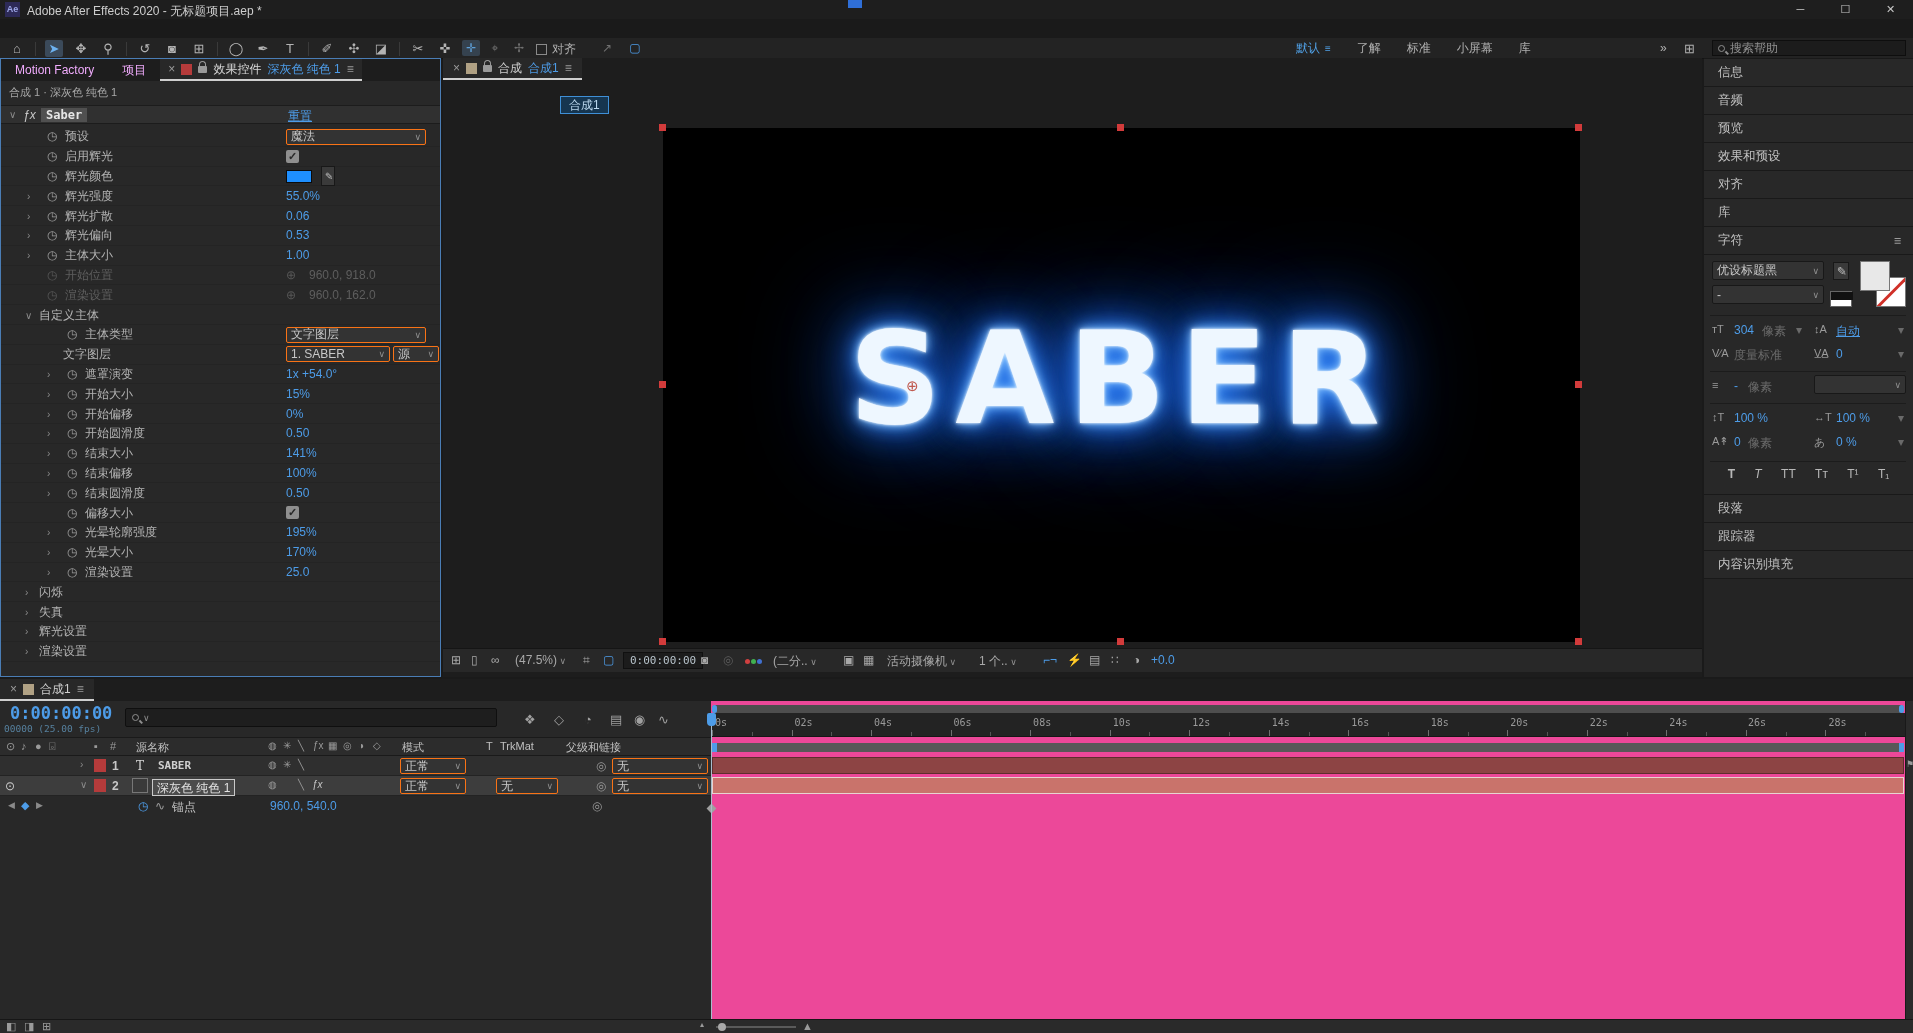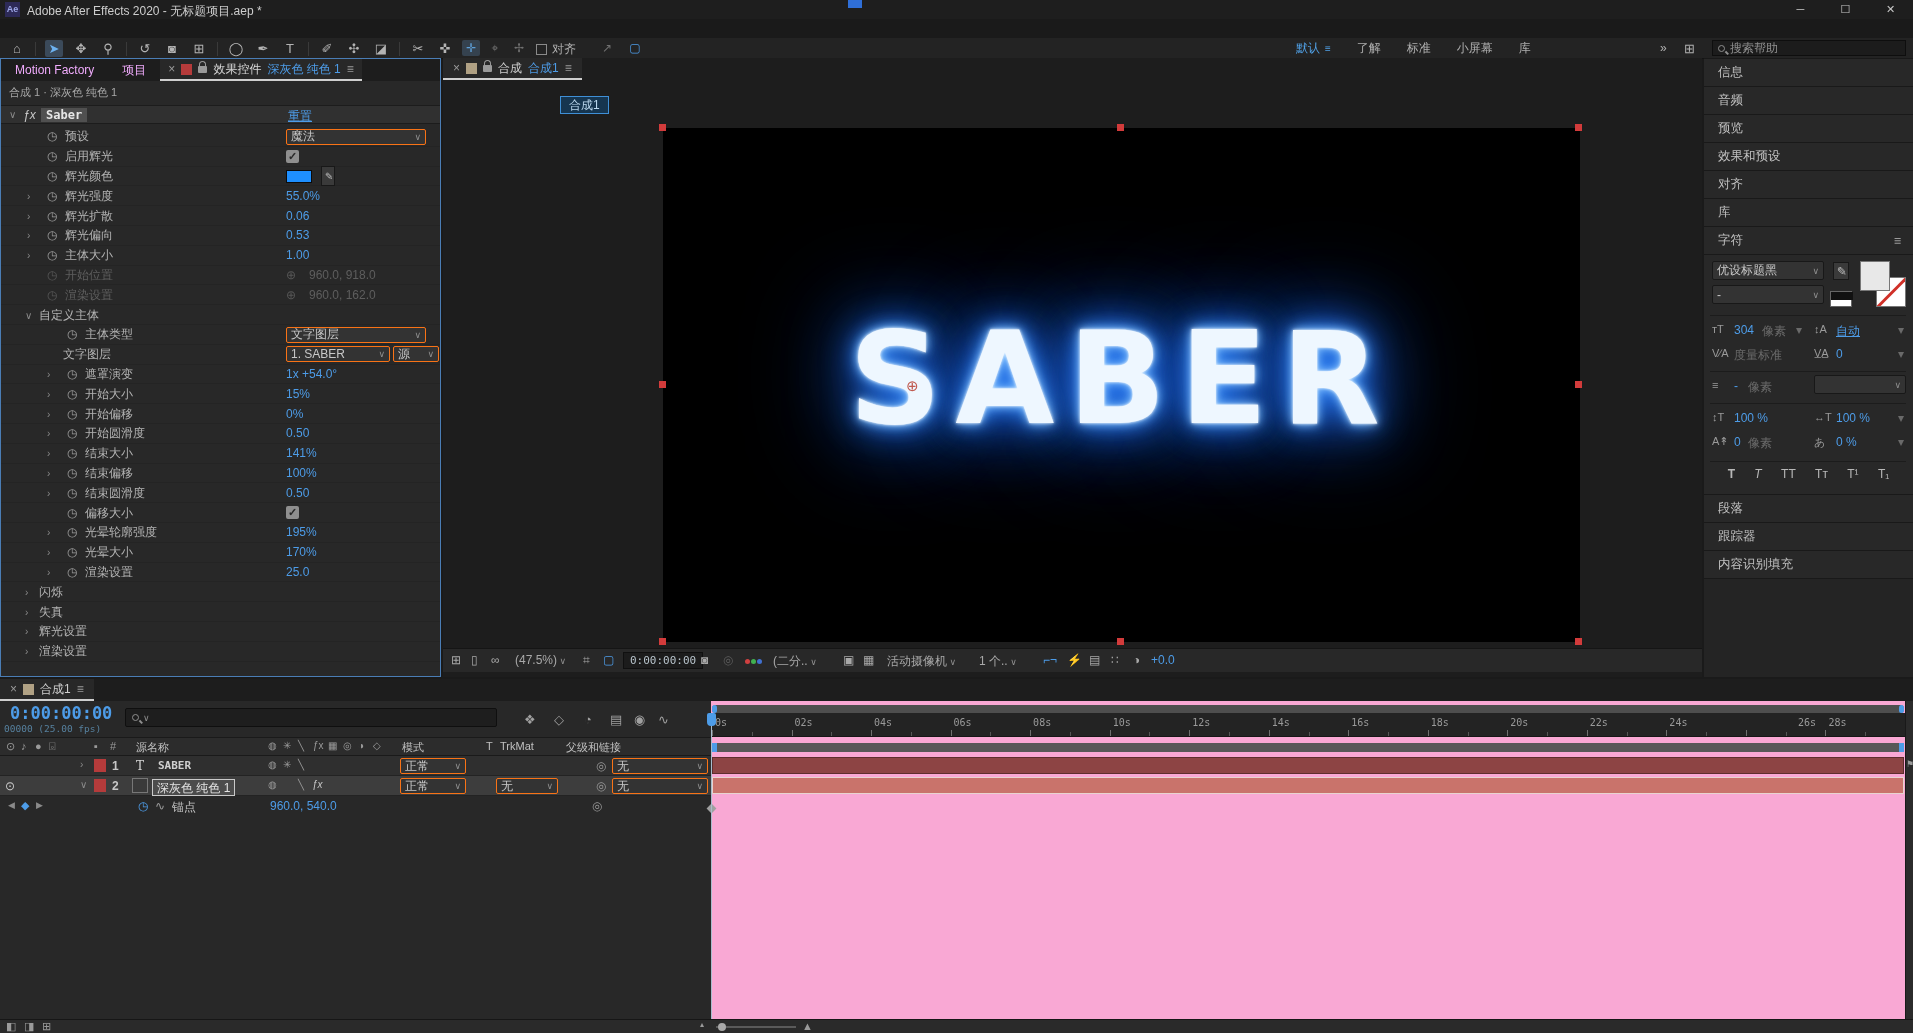--- a/index.html
+++ b/index.html
@@ -119,21 +119,21 @@
   .tl-topicons{position:absolute;top:33px;color:#a0a0a0;font-size:13px;}
   .tl-header{position:absolute;left:0;top:58px;width:711px;height:19px;background:#2c2c2c;border-top:1px solid #1a1a1a;border-bottom:1px solid #1a1a1a;}
   .tl-header span{position:absolute;top:2px;color:#9a9a9a;font-size:11px;white-space:nowrap;}
   .tl-row{position:absolute;left:0;width:711px;height:20px;background:#2f2f2f;border-bottom:1px solid #232323;}
   .tl-row.sel{background:#3d3d3d;}
   .tl-row span{position:absolute;top:3px;white-space:nowrap;}
   .chip{position:absolute;width:12px;height:13px;top:3px;}
   .name-box{position:absolute;top:1px;height:17px;background:#4c4c4c;border:1px solid #c9c9c9;color:#e2e2e2;
             padding:0 4px;line-height:16px;}
   .tl-propline{position:absolute;left:0;top:117px;width:711px;height:20px;}
-  .track-area{position:absolute;left:711px;top:22px;width:1194px;height:318px;background:#f9a8d4;}
+  .track-area{position:absolute;left:711px;top:22px;width:1194px;height:318px;background:#ec4899;}
   .tr-navigator{position:absolute;left:1px;top:4px;width:1192px;height:8px;background:#4e4e4e;border-radius:4px;}
   .navcap{position:absolute;top:0;width:5px;height:8px;background:#4d9ce8;border-radius:3px;}
   .ruler{position:absolute;left:0;top:12px;width:1194px;height:24px;background:#232323;border-bottom:1px solid #161616;}
   .rlabel{position:absolute;top:4px;color:#9a9a9a;font-size:10px;font-family:"DejaVu Sans Mono",monospace;}
   .rtick{position:absolute;bottom:0;width:1px;height:6px;background:#6f6f6f;}
   .rtick.minor{height:4px;background:#555;}
   .workarea{position:absolute;left:1px;top:42px;width:1192px;height:9px;background:#585858;}
   .wacap{position:absolute;top:0;width:5px;height:9px;background:#4d9ce8;}
   .bar{position:absolute;left:1px;width:1192px;height:17px;}
   .kf{position:absolute;width:7px;height:7px;background:#a0a0a0;transform:rotate(45deg);}
@@ -678,21 +678,21 @@
           <span class="rtick minor" style="left: 756.57px;"></span>
           <span class="rlabel" style="left: 799.3px;">20s</span>
           <span class="rtick" style="left: 796.3px;"></span>
           <span class="rtick minor" style="left: 836.1px;"></span>
           <span class="rlabel" style="left: 878.83px;">22s</span>
           <span class="rtick" style="left: 875.83px;"></span>
           <span class="rtick minor" style="left: 915.63px;"></span>
           <span class="rlabel" style="left: 958.36px;">24s</span>
           <span class="rtick" style="left: 955.36px;"></span>
           <span class="rtick minor" style="left: 995.16px;"></span>
-          <span class="rlabel" style="left: 1087px;">26s</span>
+          <span class="rlabel" style="left: 1037px;">26s</span>
           <span class="rtick" style="left: 1034.89px;"></span>
           <span class="rtick minor" style="left: 1074.69px;"></span>
           <span class="rlabel" style="left: 1117.42px;">28s</span>
           <span class="rtick" style="left: 1114.42px;"></span>
           <span class="rtick minor" style="left: 1154.22px;"></span>
           <span class="rlabel" style="left: 1196.95px;">30s</span>
           <span class="rtick" style="left: 1193.95px;"></span>
         </div>
       <div class="workarea">
         <span class="wacap" style="left:0;"></span>

